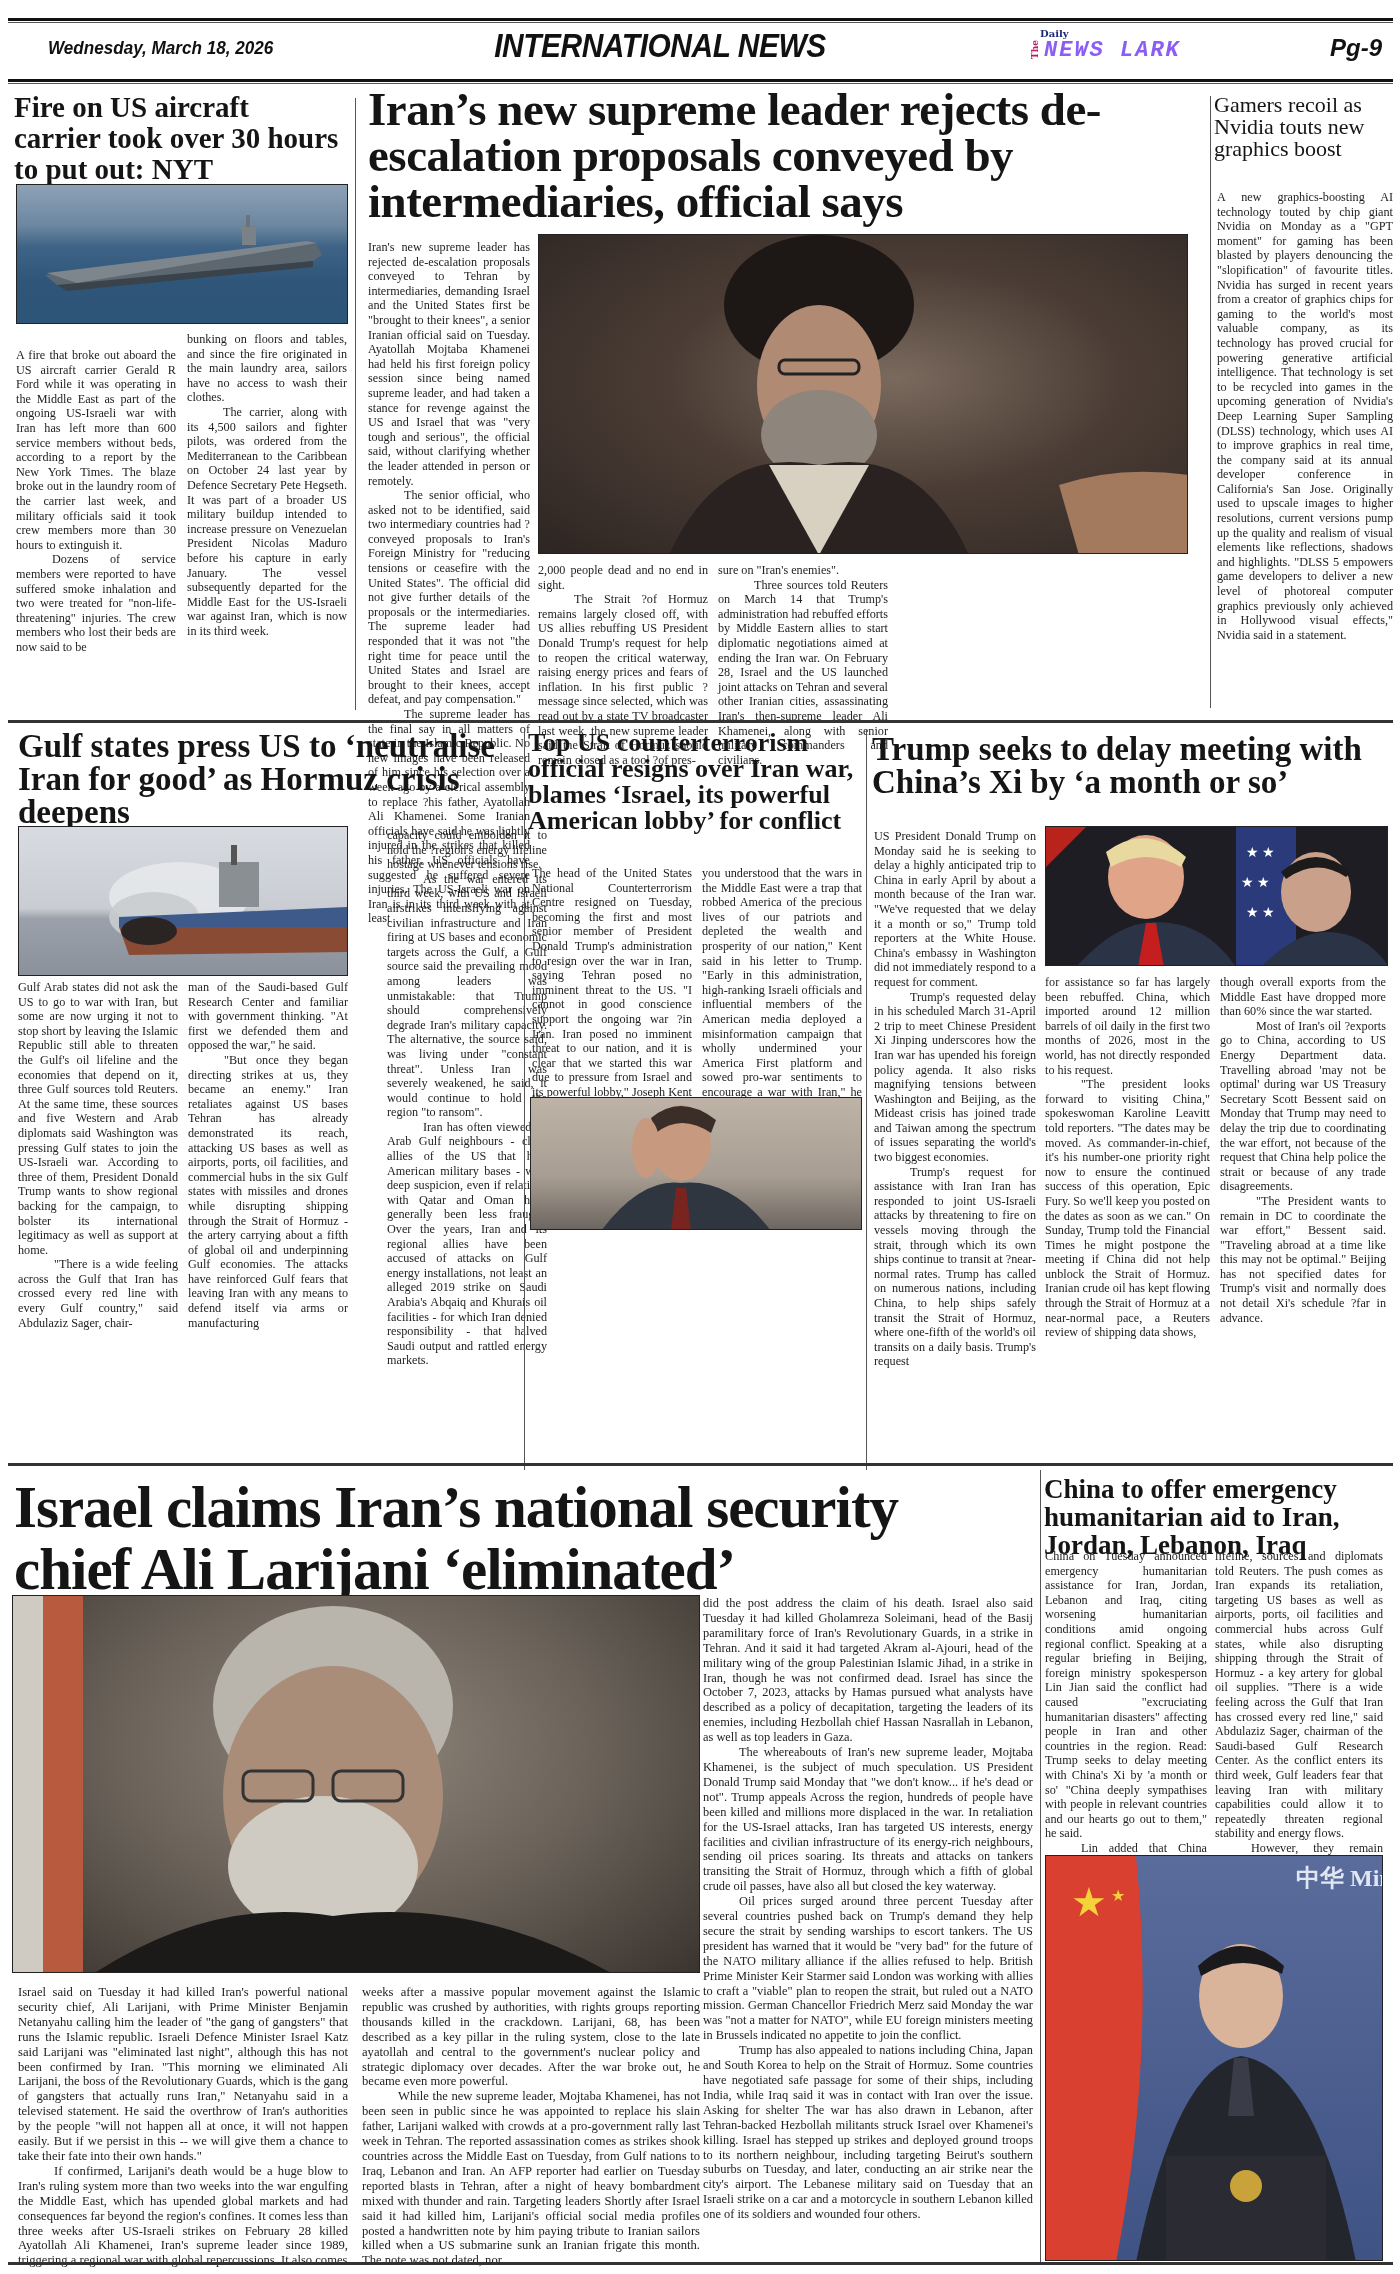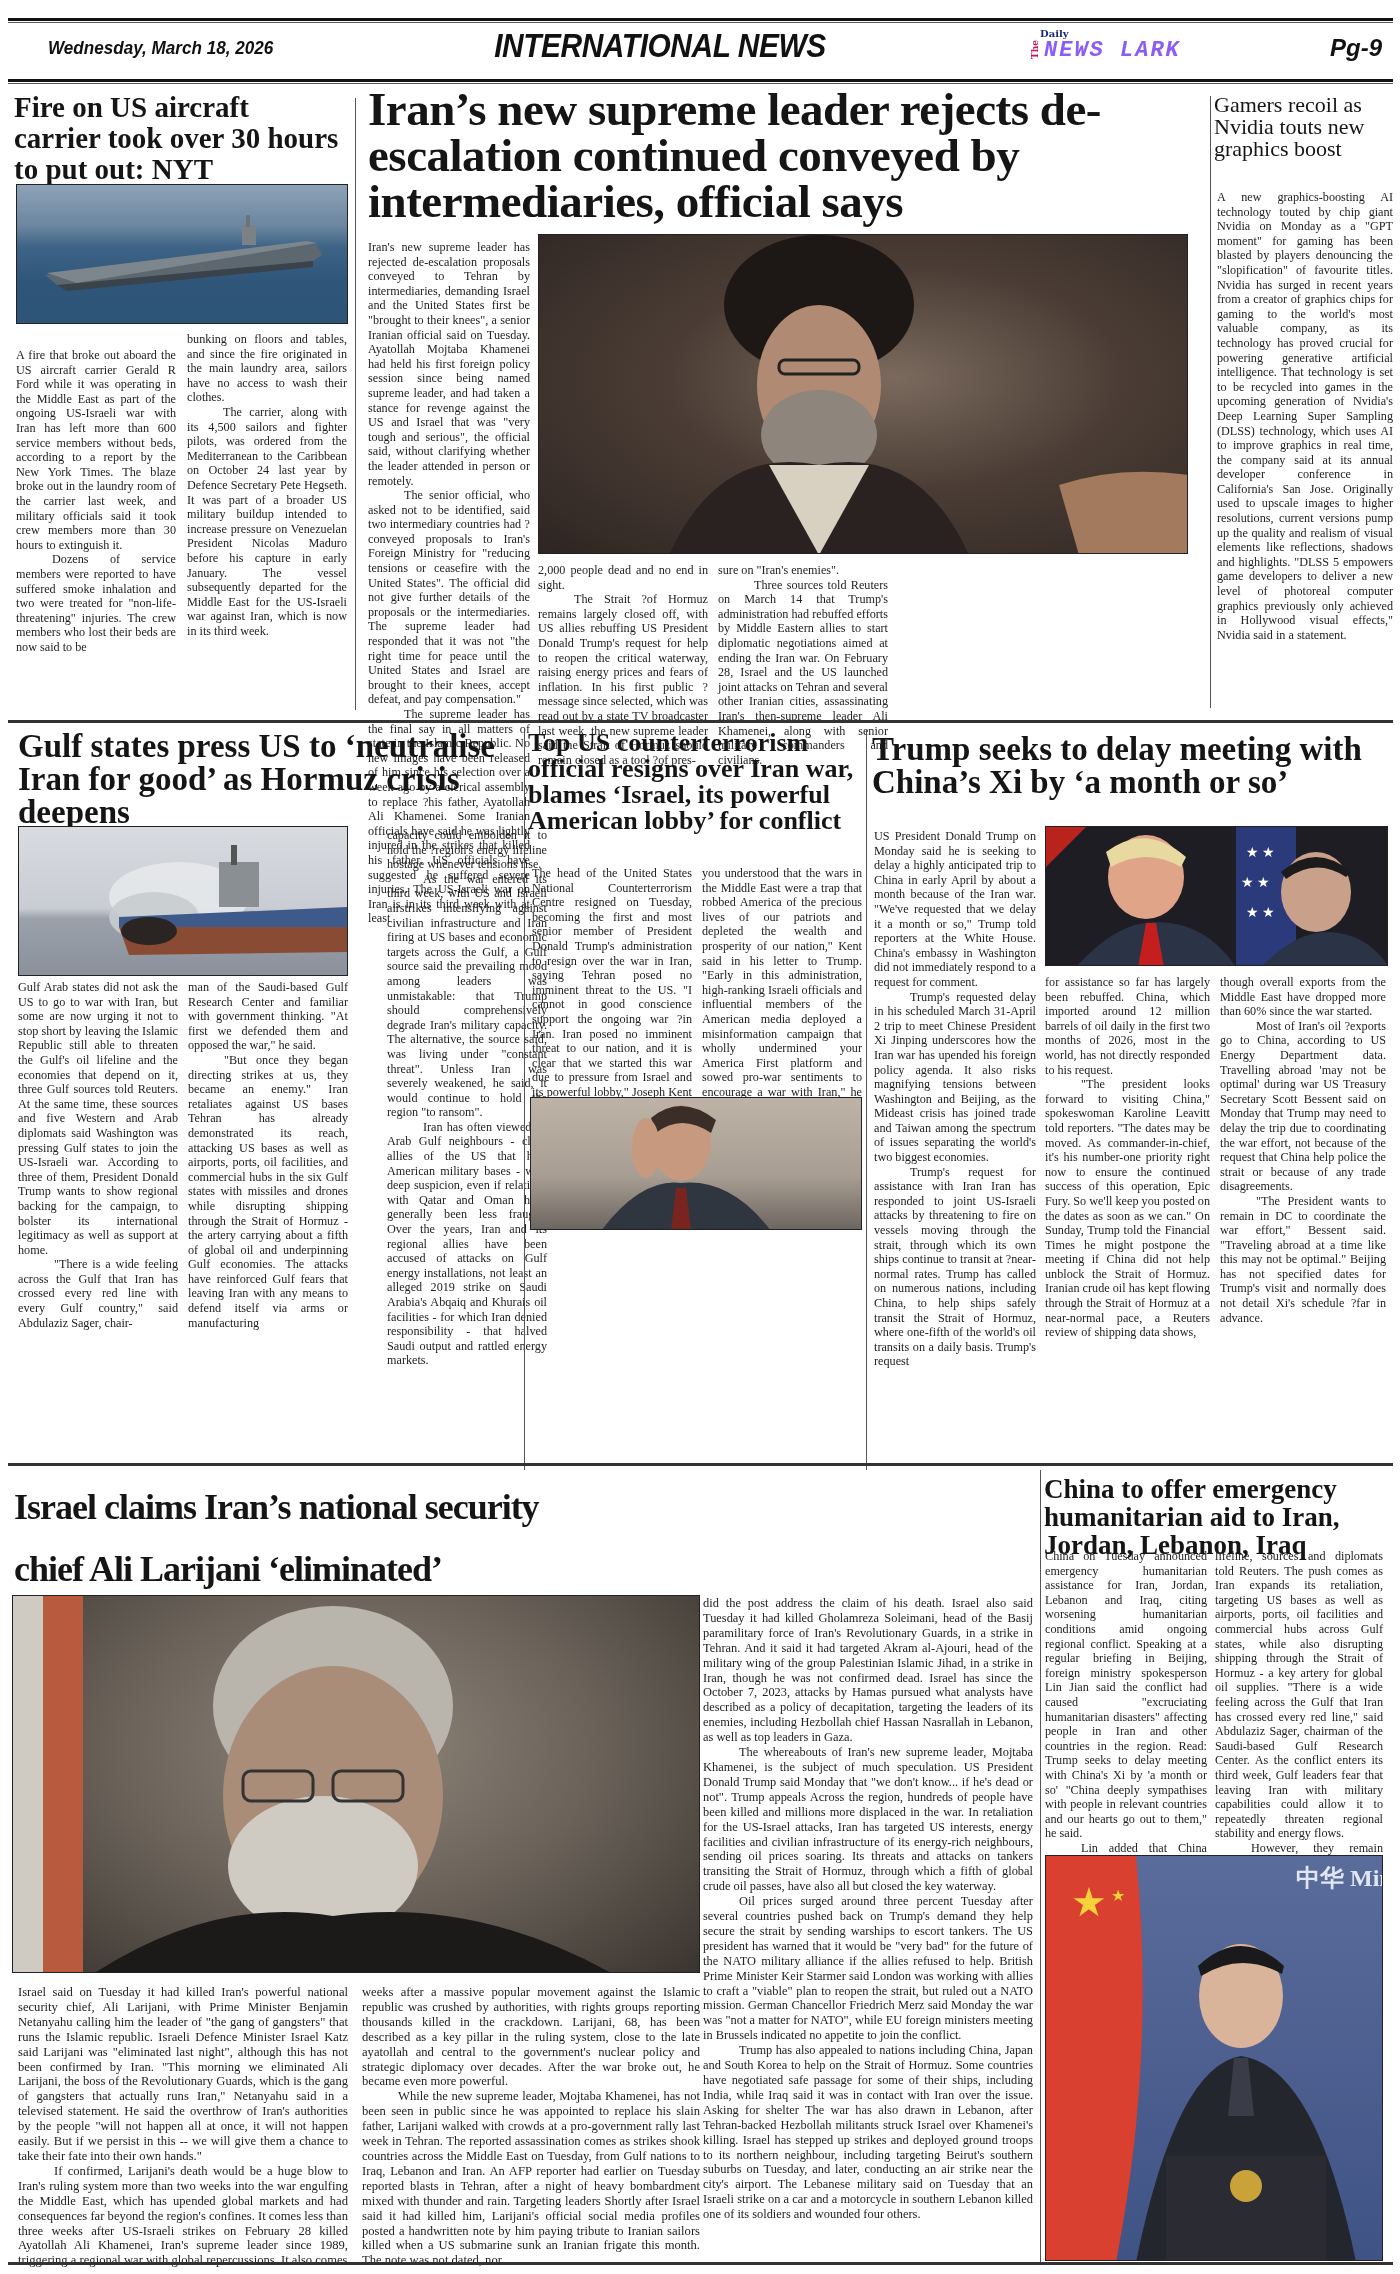--- a/index.html
+++ b/index.html
@@ -62,21 +62,21 @@
     <p>Dozens of service members were reported to have suffered smoke inhalation and two were treated for "non-life-threatening" injuries. The crew members who lost their beds are now said to be</p>
   </div>
   <div class="abs body" style="left:187px; top:332px; width:160px;">
     <p>bunking on floors and tables, and since the fire originated in the main laundry area, sailors have no access to wash their clothes.</p>
     <p>The carrier, along with its 4,500 sailors and fighter pilots, was ordered from the Mediterranean to the Caribbean on October 24 last year by Defence Secretary Pete Hegseth. It was part of a broader US military buildup intended to increase pressure on Venezuelan President Nicolas Maduro before his capture in early January. The vessel subsequently departed for the Middle East for the US-Israeli war against Iran, which is now in its third week.</p>
   </div>
 </article>
 <div class="vrule" style="left:355px; top:98px; height:612px;"></div>
 
 <article>
-  <h1 class="abs hl hl-condensed" style="left:368px; top:86px; width:820px; font-size:47px; line-height:46px; letter-spacing:-0.5px;">Iran’s new supreme leader rejects de-escalation continued conveyed by intermediaries, official says</h1>
+  <h1 class="abs hl hl-condensed" style="left:368px; top:86px; width:820px; font-size:47px; line-height:46px; letter-spacing:-0.5px;">Iran’s new supreme leader rejects de-escalation proposals conveyed by intermediaries, official says</h1>
   <div class="photo" style="left:538px; top:234px; width:650px; height:320px; background:radial-gradient(ellipse at 55% 45%,#7a6a5e 0%,#4b3d35 45%,#2d2522 100%);">
     <svg width="650" height="320" viewBox="0 0 650 320">
       <ellipse cx="280" cy="70" rx="95" ry="70" fill="#1d1716"></ellipse>
       <ellipse cx="280" cy="150" rx="62" ry="80" fill="#b08a72"></ellipse>
       <ellipse cx="280" cy="200" rx="58" ry="45" fill="#8e857c"></ellipse>
       <rect x="240" y="125" width="80" height="14" rx="6" fill="none" stroke="#222" stroke-width="3"></rect>
       <path d="M130 320 Q180 210 280 230 Q380 210 430 320 Z" fill="#2a2220"></path>
       <path d="M230 230 L280 320 L330 230 Z" fill="#d8d0c0"></path>
       <path d="M520 250 Q580 230 650 240 L650 320 L540 320 Z" fill="#a47a5e"></path>
     </svg>
@@ -187,21 +187,21 @@
   <div class="abs body" style="left:1220px; top:975px; width:166px;">
     <p>though overall exports from the Middle East have dropped more than 60% since the war started.</p>
     <p>Most of Iran's oil ?exports go to China, according to US Energy Department data. Travelling abroad 'may not be optimal' during war US Treasury Secretary Scott Bessent said on Monday that Trump may need to delay the trip due to coordinating the war effort, not because of the request that China help police the strait or because of any trade disagreements.</p>
     <p>"The President wants to remain in DC to coordinate the war effort," Bessent said. "Traveling abroad at a time like this may not be optimal." Beijing has not specified dates for Trump's visit and normally does not detail Xi's schedule ?far in advance.</p>
   </div>
 </article>
 
 <div class="rule1" style="left:8px; top:1463px; width:1385px;"></div>
 
 <article>
-  <h1 class="abs hl hl-condensed" style="left:14px; top:1476px; width:1020px; font-size:36px; line-height:62px; letter-spacing:-1px;">
+  <h1 class="abs hl hl-condensed" style="left:14px; top:1476px; width:1020px; font-size:59px; line-height:62px; letter-spacing:-1px;">
     <span style="display:block;">Israel claims Iran’s national security</span>
     <span style="display:block;">chief Ali Larijani ‘eliminated’</span>
   </h1>
   <div class="photo" style="left:12px; top:1595px; width:688px; height:378px; background:radial-gradient(ellipse at 50% 40%,#8e857a 0%,#6a6259 50%,#3a342f 100%);">
     <svg width="688" height="378" viewBox="0 0 688 378">
       <rect x="0" y="0" width="30" height="378" fill="#cfcac2"></rect>
       <rect x="30" y="0" width="40" height="378" fill="#b85a3e"></rect>
       <ellipse cx="320" cy="110" rx="120" ry="100" fill="#b9b5ad"></ellipse>
       <ellipse cx="320" cy="200" rx="110" ry="130" fill="#a98d78"></ellipse>
       <ellipse cx="310" cy="270" rx="95" ry="70" fill="#cfcbc3"></ellipse>

